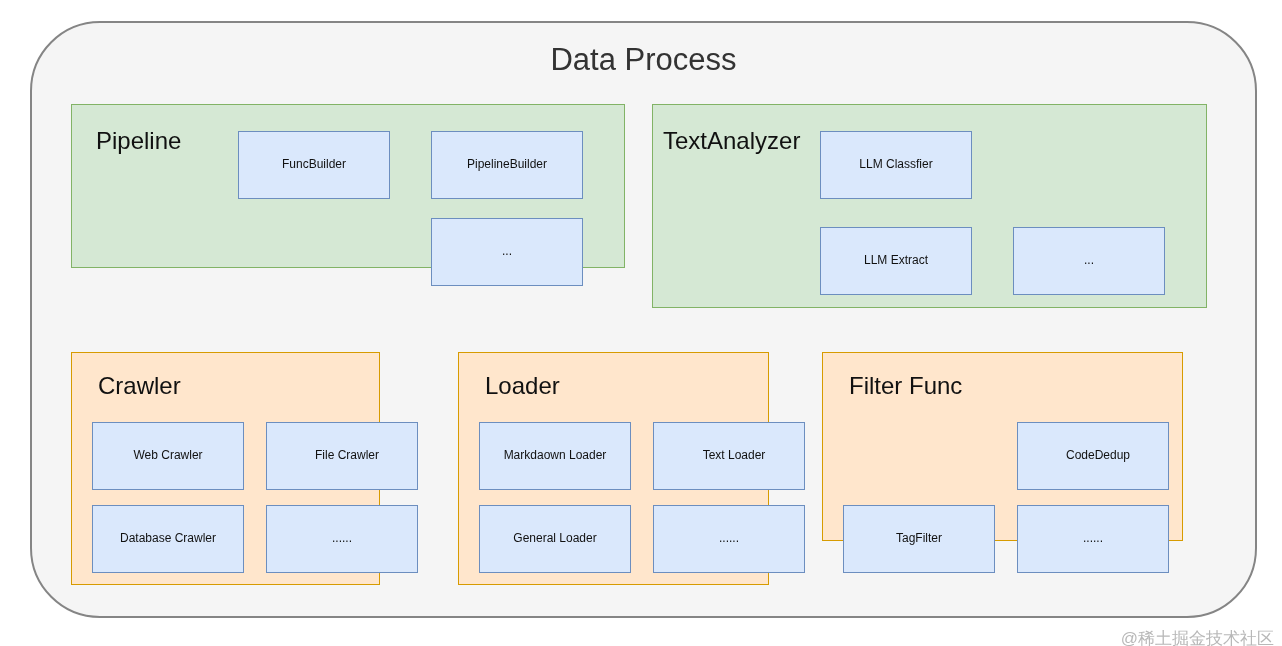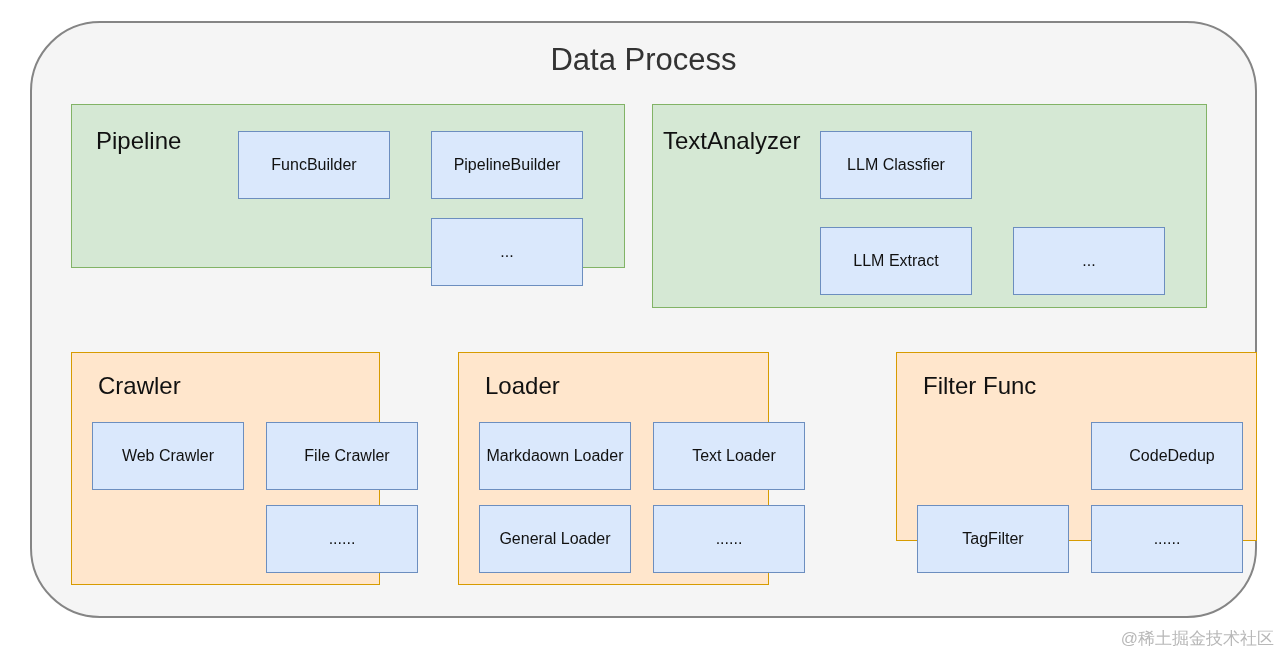--- a/index.html
+++ b/index.html
@@ -58,21 +58,21 @@
     position: absolute;
     width: 152px;
     height: 68px;
     background: #dae8fc;
     border: 1px solid #6c8ebf;
     box-sizing: border-box;
     display: flex;
     align-items: center;
     justify-content: center;
     text-align: center;
-    font-size: 16px;
+    font-size: 12px;
     color: #111111;
     line-height: 1.1;
   }
 
   
   #sec-pipeline { left: 71px; top: 104px; width: 554px; height: 164px; }
   #sec-pipeline .section-label { left: 24px; top: 22px; }
   #sec-pipeline .n1 { left: 166px; top: 26px; }
   #sec-pipeline .n2 { left: 359px; top: 26px; }
   #sec-pipeline .n3 { left: 166px; top: 113px; }
@@ -82,21 +82,21 @@
   #sec-textanalyzer { left: 652px; top: 104px; width: 555px; height: 204px; }
   #sec-textanalyzer .section-label { left: 10px; top: 22px; }
   #sec-textanalyzer .n1 { left: 167px; top: 26px; }
   #sec-textanalyzer .n2 { left: 360px; top: 26px; }
   #sec-textanalyzer .n3 { left: 167px; top: 122px; }
   #sec-textanalyzer .n4 { left: 360px; top: 122px; }
 
   
   #sec-crawler    { left: 71px;  top: 352px; width: 309px; height: 233px; }
   #sec-loader     { left: 458px; top: 352px; width: 311px; height: 233px; }
-  #sec-filterfunc { left: 896px; top: 352px; width: 361px; height: 189px; }
+  #sec-filterfunc { left: 822px; top: 352px; width: 361px; height: 189px; }
   .section.orange .section-label { left: 26px; top: 19px; }
   .section.orange .n1 { left: 20px;  top: 69px; }
   .section.orange .n2 { left: 194px; top: 69px; padding-left: 10px; }
   .section.orange .n3 { left: 20px;  top: 152px; }
   .section.orange .n4 { left: 194px; top: 152px; }
 
   .watermark {
     position: absolute;
     right: 8px;
     top: 618px;
@@ -126,20 +126,21 @@
     <div class="section-label">TextAnalyzer</div>
     <div class="node n1">LLM Classfier</div>
     <div class="node n3">LLM Extract</div>
     <div class="node n4">...</div>
   </div>
 
   <div class="section orange" id="sec-crawler">
     <div class="section-label">Crawler</div>
     <div class="node n1">Web Crawler</div>
     <div class="node n2">File Crawler</div>
+    <div class="node n3">Database Crawler</div>
     <div class="node n4">......</div>
   </div>
 
   <div class="section orange" id="sec-loader">
     <div class="section-label">Loader</div>
     <div class="node n1">Markdaown Loader</div>
     <div class="node n2">Text Loader</div>
     <div class="node n3">General Loader</div>
     <div class="node n4">......</div>
   </div>

